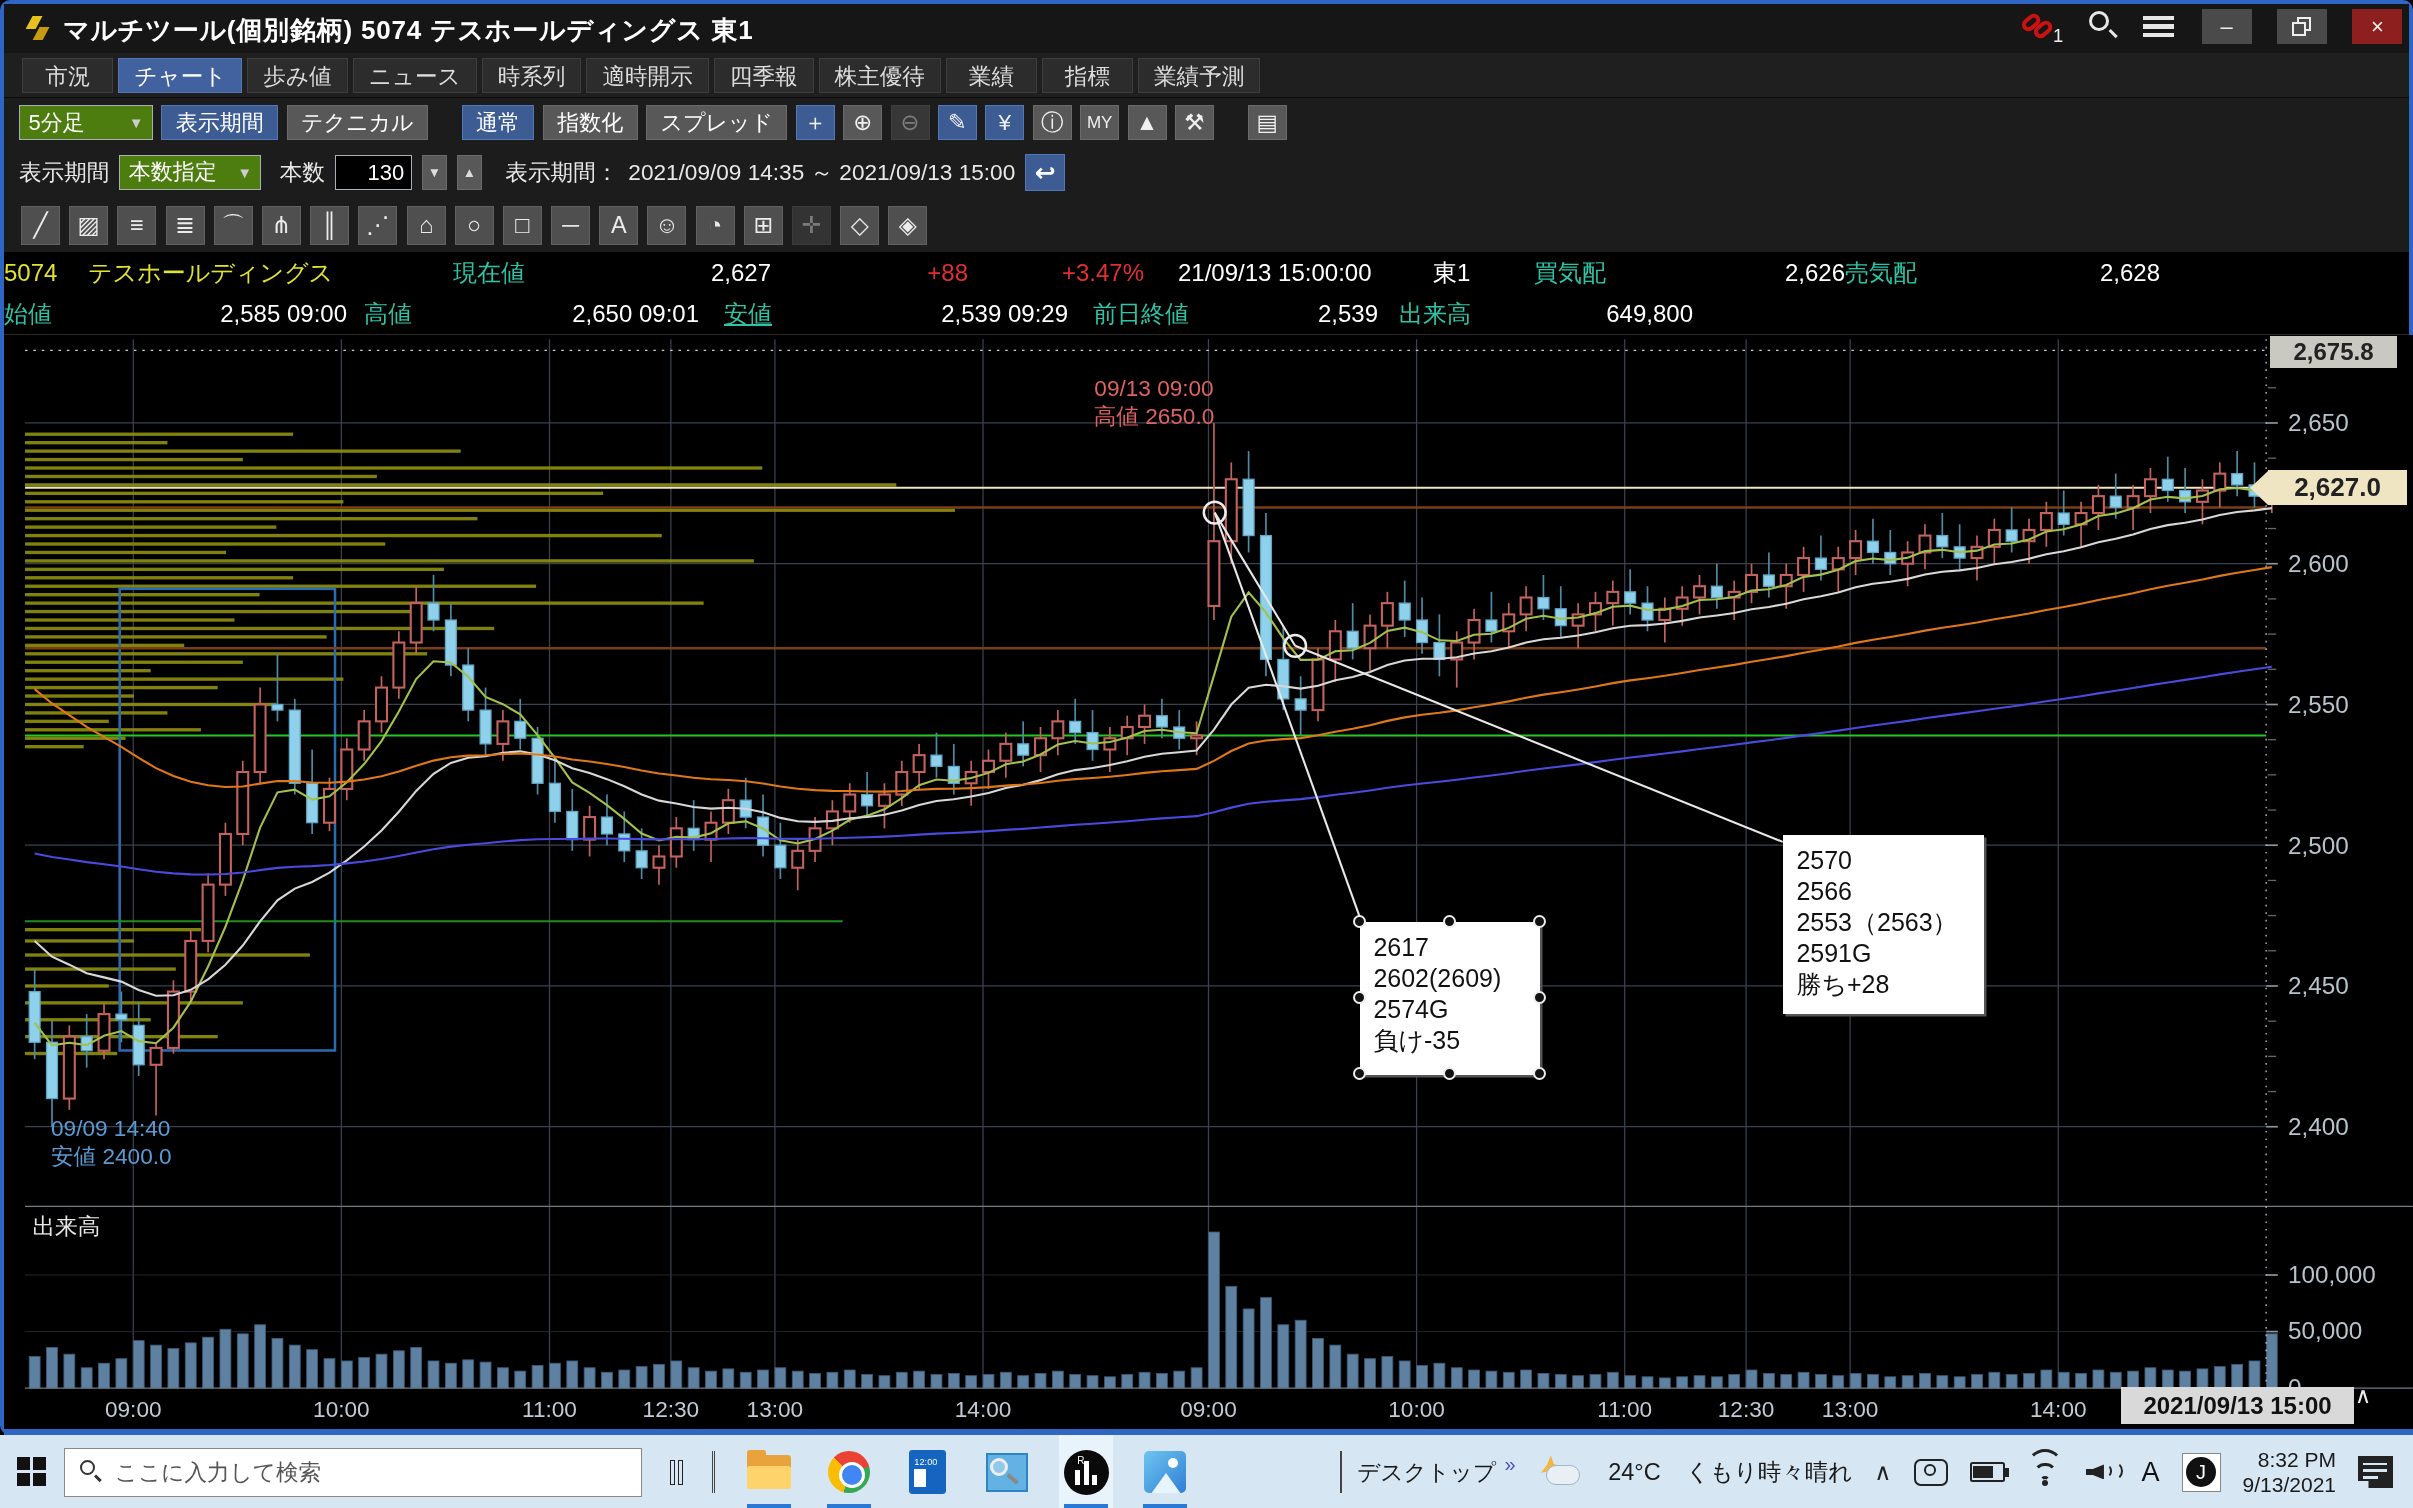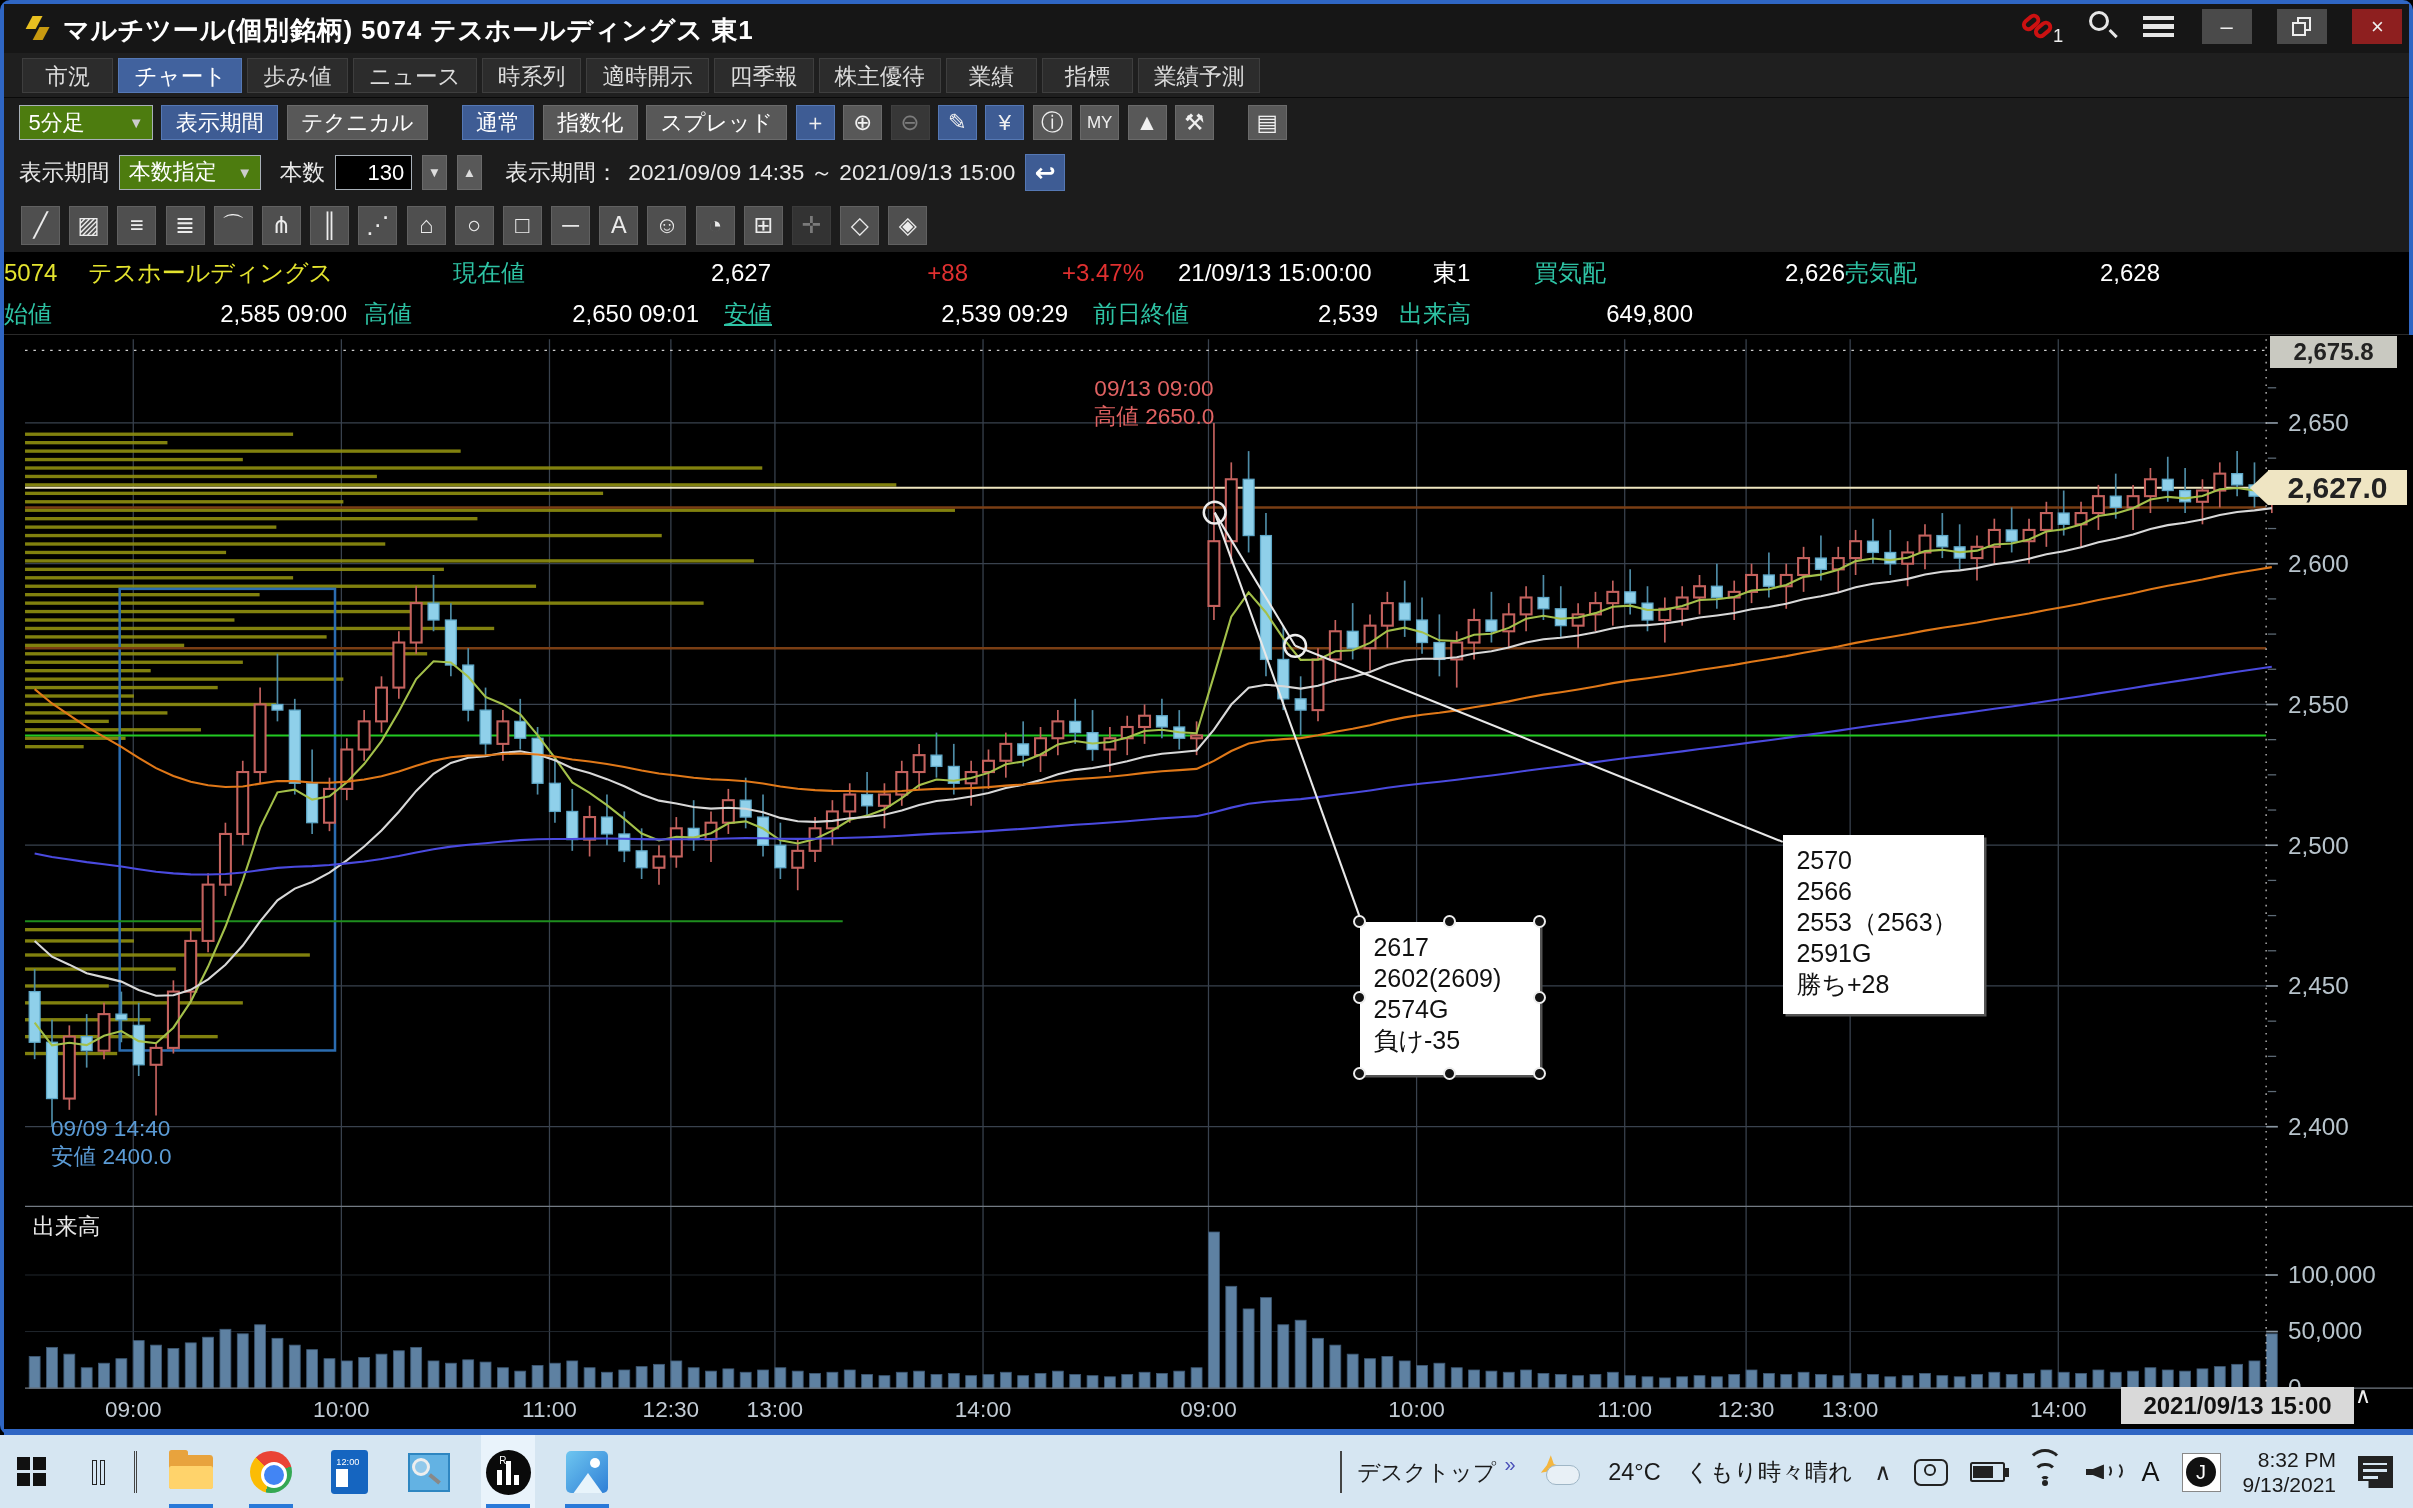--- a/index.html
+++ b/index.html
@@ -78,21 +78,21 @@
   .quote1 { top:248px; } .quote2 { top:290px; border-bottom:1.7px solid #2A2A2A; }
   .qc { white-space:nowrap; overflow:hidden; }
   .qc.y { color:#E3E32E; } .qc.t { color:#2EC4A5; } .qc.r { color:#E03030; } .qc.w { color:#FFF; }
   .qc.num { text-align:right; }
 
   
   .chartwrap { position:absolute; left:0; top:331px; width:2413px; height:1095px; background:#000; }
   svg text { font-family:"Liberation Sans","DejaVu Sans",sans-serif; }
 
   .badge { position:absolute; font-weight:bold; display:flex; align-items:center; justify-content:center; }
-  .price-badge { left:2264px; top:466px; width:139px; height:35px; background:#EFE5C3; color:#222; font-size:30px; }
+  .price-badge { left:2264px; top:466px; width:139px; height:35px; background:#EFE5C3; color:#222; font-size:26px; }
   .price-badge::before { content:""; position:absolute; left:-18.4px; border-top:17.6px solid transparent;
     border-bottom:17.6px solid transparent; border-right:18.4px solid #EFE5C3; }
   .top-badge { left:2266px; top:332px; width:127px; height:32px; background:#C9C9C1; color:#222; font-size:24px; }
   .time-badge { left:2117px; top:1383px; width:233px; height:37px; background:#D9D9D9; color:#111; font-size:24px; }
   .axis-caret { position:absolute; left:2351px; top:1379px; color:#EEE; font-size:22px; }
 
   .note { position:absolute; font-size:22.6px; line-height:28px; text-align:center; white-space:nowrap; }
   .note.red { color:#E06262; } .note.blue { color:#5B9BD5; }
 
   .anno-box { position:absolute; background:#FFF; color:#111; font-size:25px; line-height:31px;
@@ -889,20 +889,27 @@
 
 <div class="taskbar">
   <div class="start">
     <div class="winlogo">
         <i></i>
         <i></i>
         <i></i>
         <i></i>
       </div>
   </div>
+  <div class="searchbox">
+    <span class="sb-mag">
+        <i></i>
+        <b></b>
+      </span>
+    <span>ここに入力して検索</span>
+  </div>
   <div class="taskview">
       <i></i>
       <i></i>
     </div>
   <div class="tsep2"></div>
   <div id="taskicons" style="display:flex; align-items:center;">
       <div class="ticon">
         <div class="folder">
           <span class="tabf"></span>
           <span class="back"></span>

